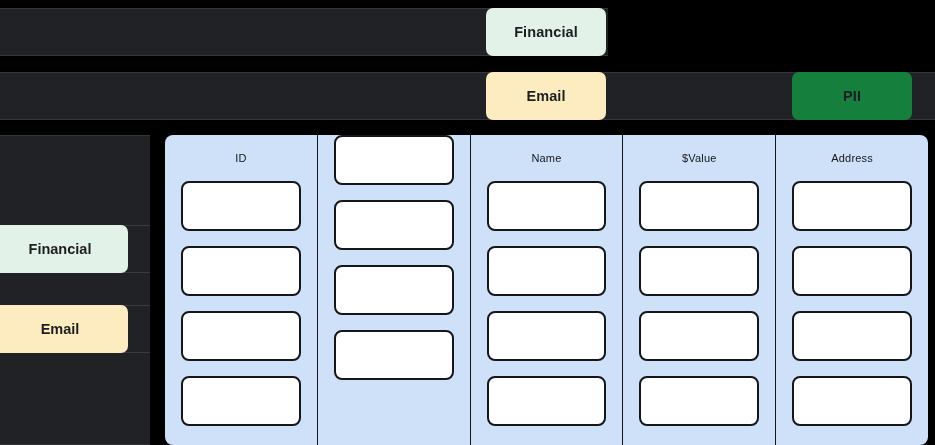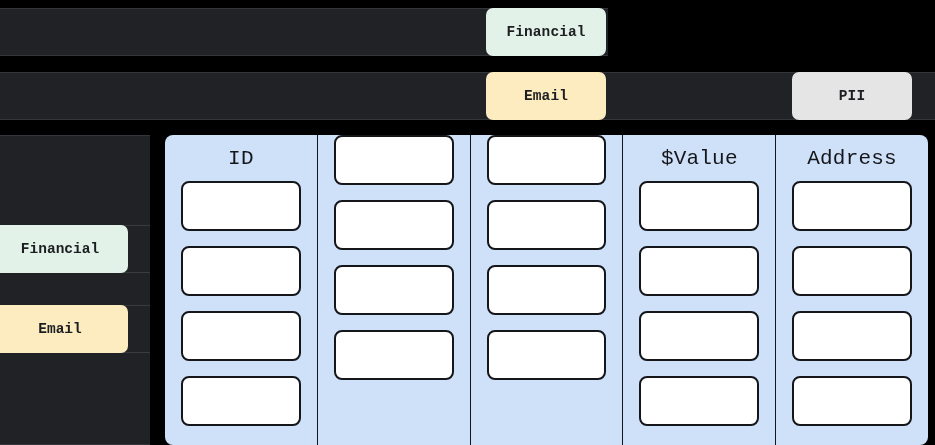--- a/index.html
+++ b/index.html
@@ -10,21 +10,20 @@
     background: #000000;
     font-family: "Liberation Sans", sans-serif;
     overflow: hidden;
   }
 
   #app {
     position: relative;
     width: 935px;
     height: 445px;
     background: #000000;
-    font-family: Liberation Mono, monospace;
   }
 
   
   .tag-row {
     position: absolute;
     left: 0;
     width: 935px;
     height: 48px;
   }
   #tag-row-0 { top: 8px; }
@@ -121,21 +120,21 @@
     height: 100%;
     border-right: 1.5px solid #15161a;
   }
   .col:last-child { border-right: none; }
 
   .col-header {
     height: 46px;
     display: flex;
     align-items: center;
     justify-content: center;
-    font-size: 21px;
+    font-size: 11px;
     color: #15161a;
     letter-spacing: 0.2px;
   }
 
   .col-cells {
     padding: 0 16px;
     display: flex;
     flex-direction: column;
     gap: 15px;
   }
@@ -158,21 +157,21 @@
       <span>Financial</span>
     </div>
   </div>
 
   <div class="tag-row" id="tag-row-1">
     <div class="row-track" style="left:0px; width:608px;"></div>
     <div class="row-track" style="left:608px; width:327px;"></div>
     <div class="tag-badge" style="left:486px; width:120px; background:#fcecc0;">
       <span>Email</span>
     </div>
-    <div class="tag-badge" style="left:792px; width:120px; background:#e5e5e5;">
+    <div class="tag-badge" style="left:792px; width:120px; background:#15803d;">
       <span>PII</span>
     </div>
   </div>
 
   <div id="lower">
 
     <div id="sidebar">
       <div class="side-track" id="side-track-0"></div>
       <div class="side-track" id="side-track-1"></div>
       <div class="side-badge" id="side-badge-0" style="background:#e2f2e8;">
@@ -198,20 +197,21 @@
       <div class="col">
         <div class="col-cells">
           <div class="cell"></div>
           <div class="cell"></div>
           <div class="cell"></div>
           <div class="cell"></div>
         </div>
       </div>
 
       <div class="col">
+        <div class="col-header">Name</div>
         <div class="col-cells">
           <div class="cell"></div>
           <div class="cell"></div>
           <div class="cell"></div>
           <div class="cell"></div>
         </div>
       </div>
 
       <div class="col">
         <div class="col-header">$Value</div>

